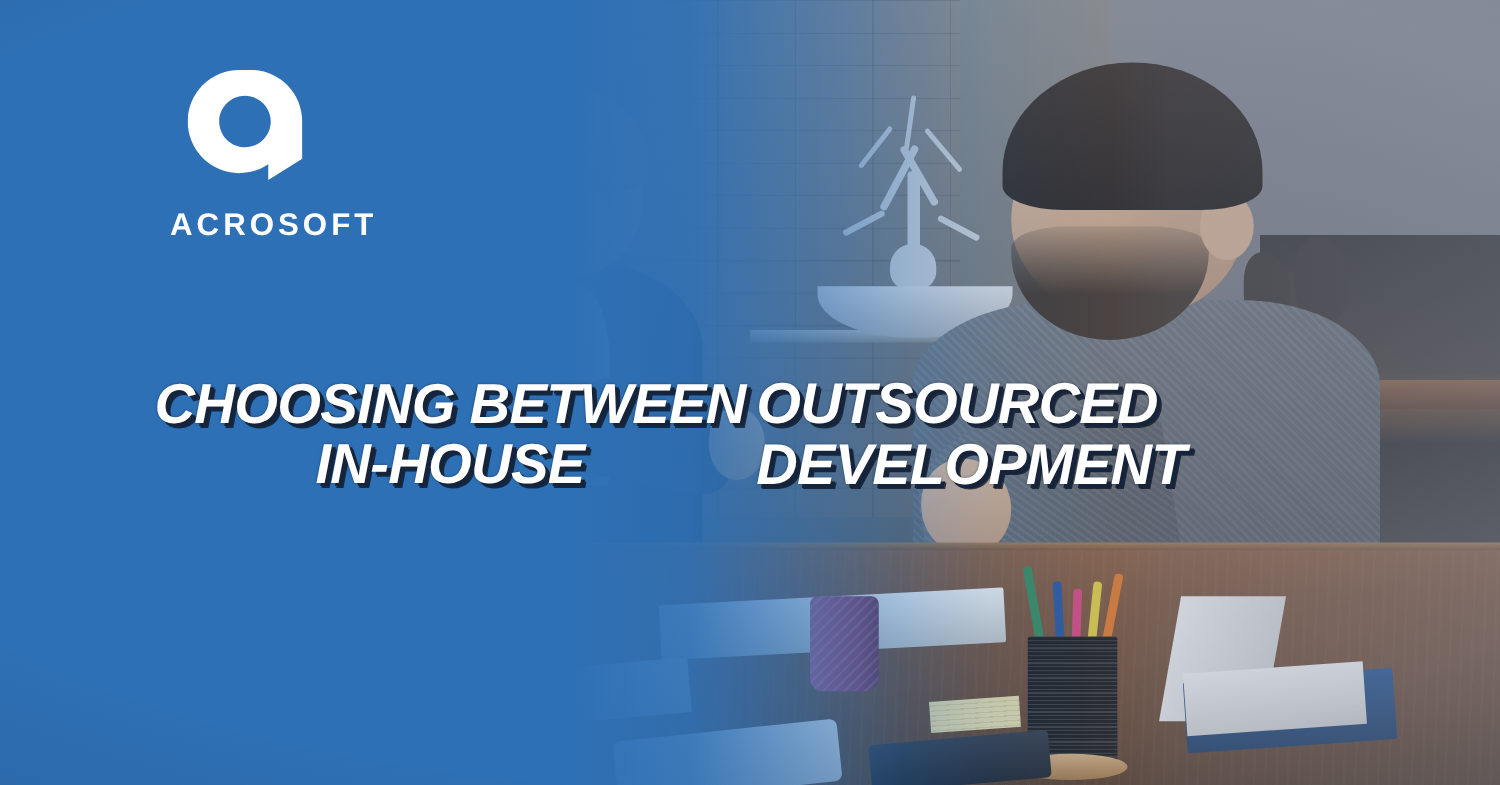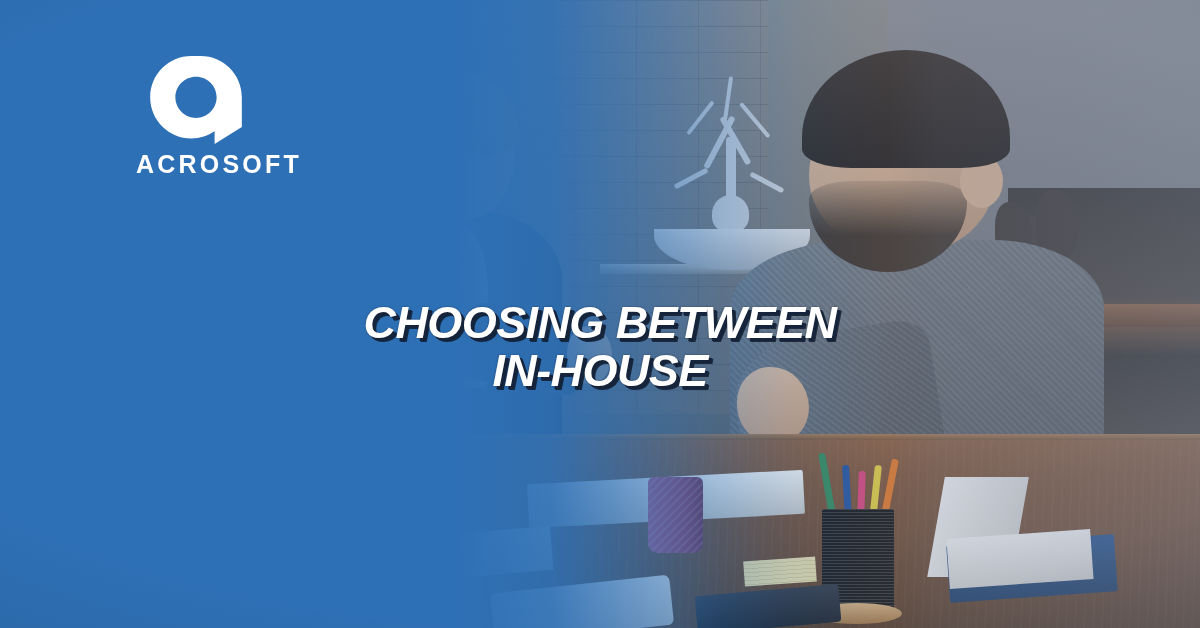--- a/index.html
+++ b/index.html
@@ -292,21 +292,21 @@
     background: radial-gradient(120% 100% at 50% 45%, rgba(0,0,0,0) 55%, rgba(10,18,32,.22) 100%);
   }
 
   
   .logo-block {
     position: absolute; left: 136px; top: 56px; width: 120px;
     text-align: center; z-index: 6;
   }
   .logo-mark { width: 92px; height: 88px; margin: 0 auto; display: block; }
   .logo-word {
-    margin-top: 8px; color: #ffffff; font-weight: bold;
+    margin-top: 24px; color: #ffffff; font-weight: bold;
     font-size: 25px; letter-spacing: 3.2px; line-height: 1;
     font-family: "Liberation Sans", sans-serif; white-space: nowrap;
   }
 
   .headline {
     position: absolute; left: 0; top: 292px; width: 1200px; height: 110px;
     display: flex; align-items: center; justify-content: center;
     z-index: 7; pointer-events: none;
   }
   .side {
@@ -432,15 +432,19 @@
       <path fill="#FFFFFF" d="M45 0C20.1 0 0 20.1 0 45c0 24.9 20.1 45 45 45 9.4 0 18.1-2.9 25.3-7.8V96L100 77.5V45C100 20.1 79.9 0 55 0H45zm5 22.5c12.4 0 22.5 10.1 22.5 22.5S62.4 67.5 50 67.5 27.5 57.4 27.5 45 37.6 22.5 50 22.5z"></path>
     </svg>
     <div class="logo-word">ACROSOFT</div>
   </div>
 
   <div class="headline">
     <div class="side left">
       <div class="ht">CHOOSING BETWEEN</div>
       <div class="ht l2">IN-HOUSE</div>
     </div>
+    <div class="side right">
+      <div class="ht">OUTSOURCED</div>
+      <div class="ht l2">DEVELOPMENT</div>
+    </div>
   </div>
 
 </div>
 
 </body></html>

